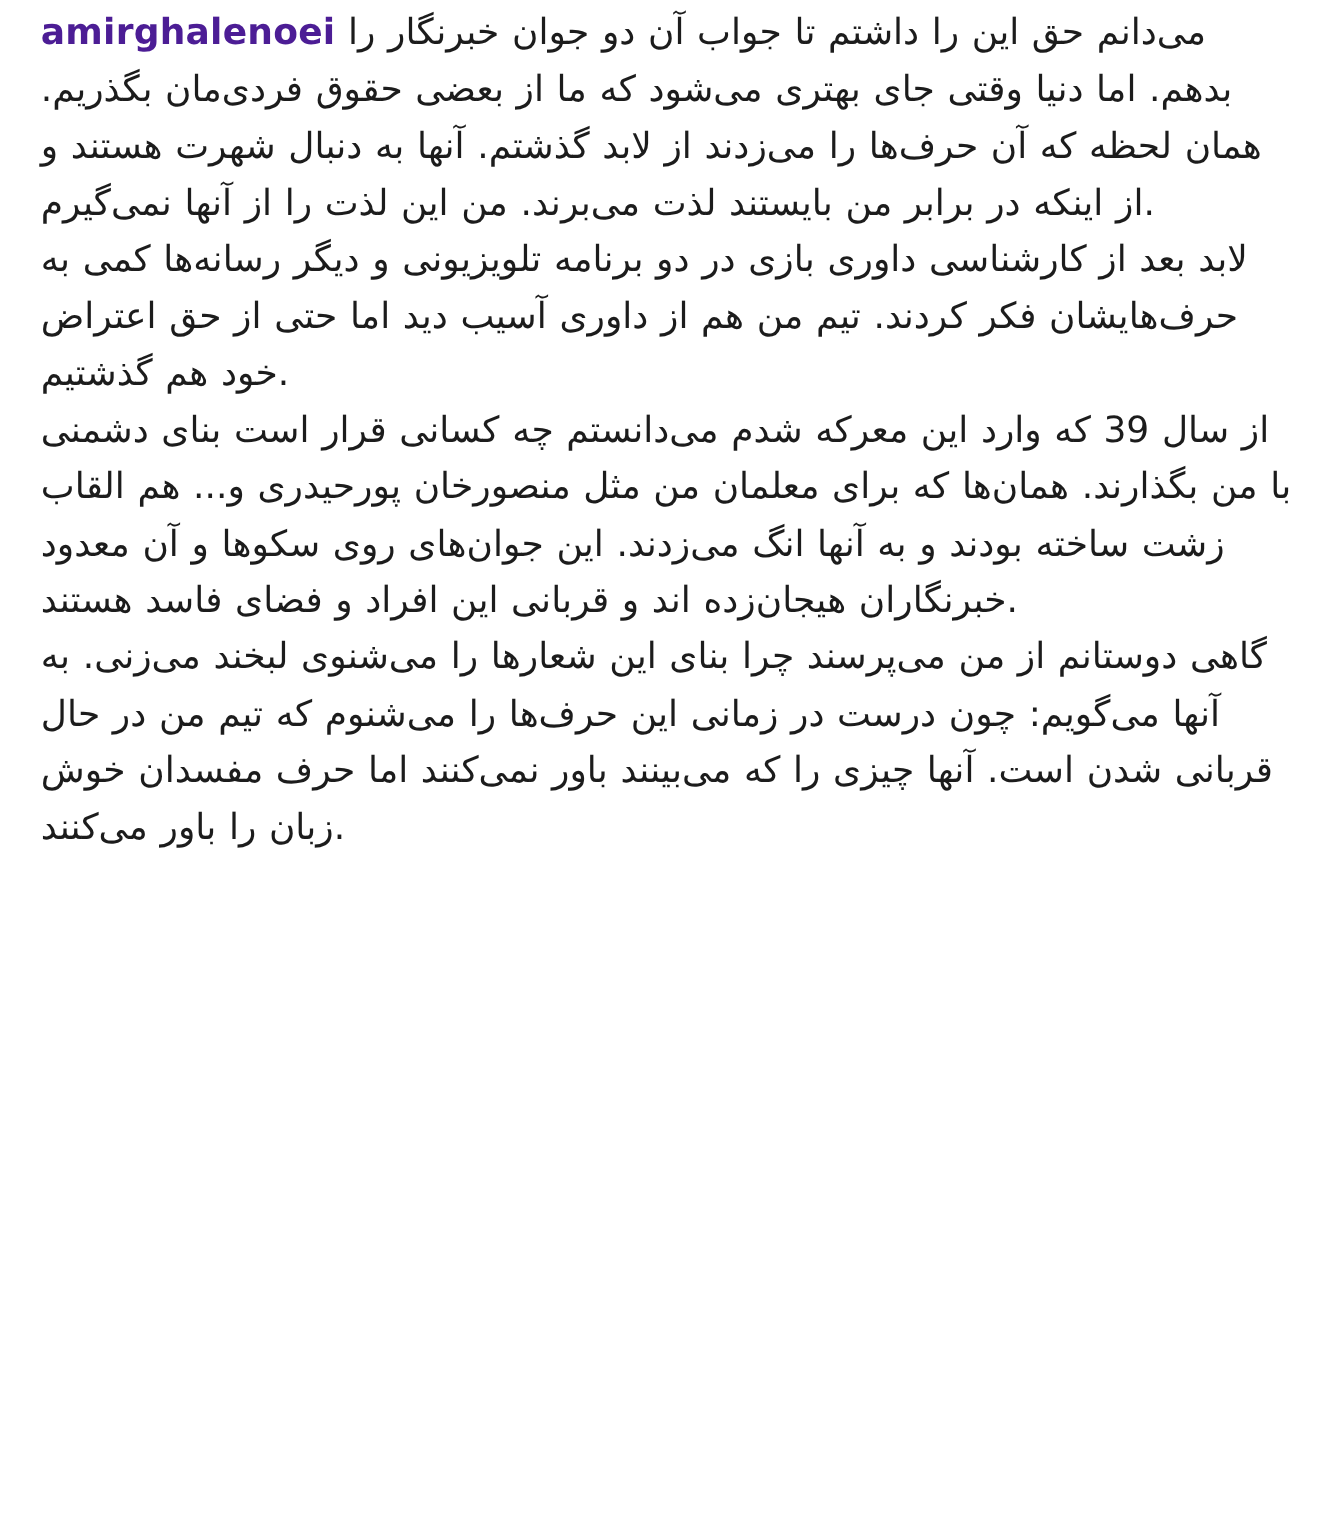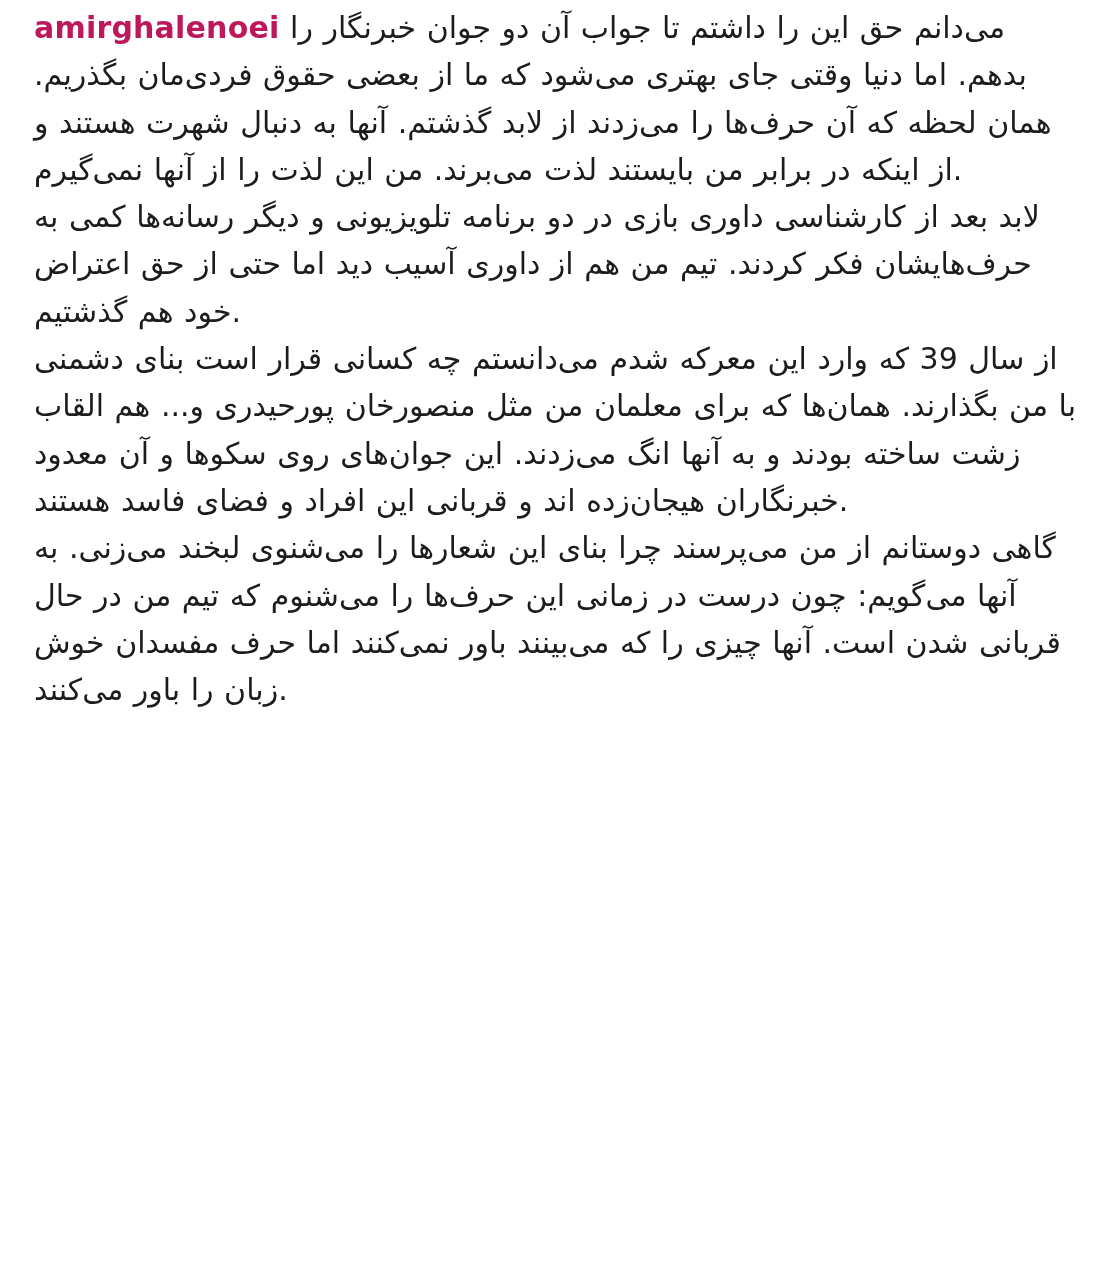--- a/index.html
+++ b/index.html
@@ -28,21 +28,21 @@
     word-spacing: 1px;
   }
   .caption p {
     margin: 0;
     padding: 0;
     direction: ltr;
     unicode-bidi: embed;
   }
   .username {
     font-weight: bold;
-    color: #be185d;
+    color: #4c1d95;
     letter-spacing: 0.2px;
   }
 </style>
 </head>
 <body>
 
 <div class="page">
   <div class="caption">
     <p><span class="username">amirghalenoei</span> <span>می‌دانم حق این را داشتم تا جواب آن دو جوان خبرنگار را بدهم. اما دنیا وقتی جای بهتری می‌شود که ما از بعضی حقوق فردی‌مان بگذریم. همان لحظه که آن حرف‌ها را می‌زدند از لابد گذشتم. آنها به دنبال شهرت هستند و از اینکه در برابر من بایستند لذت می‌برند. من این لذت را از آنها نمی‌گیرم.</span></p>
     <p><span>لابد بعد از کارشناسی داوری بازی در دو برنامه تلویزیونی و دیگر رسانه‌ها کمی به حرف‌هایشان فکر کردند.  تیم من هم از داوری آسیب دید اما حتی از حق اعتراض خود هم گذشتیم.</span></p>

